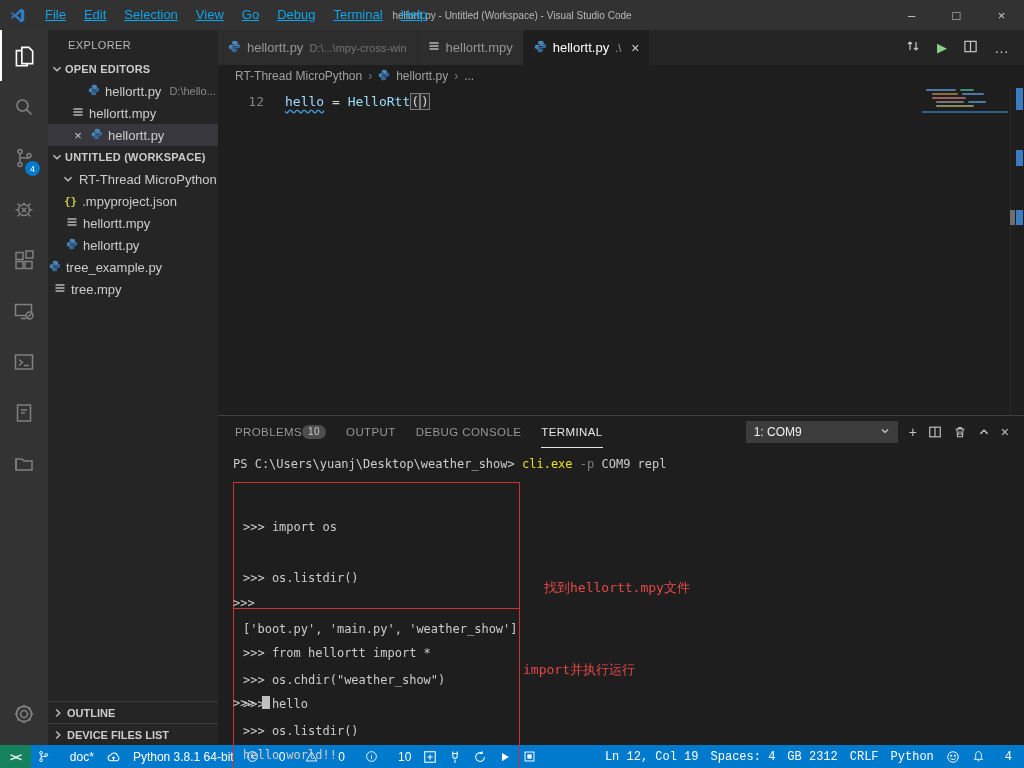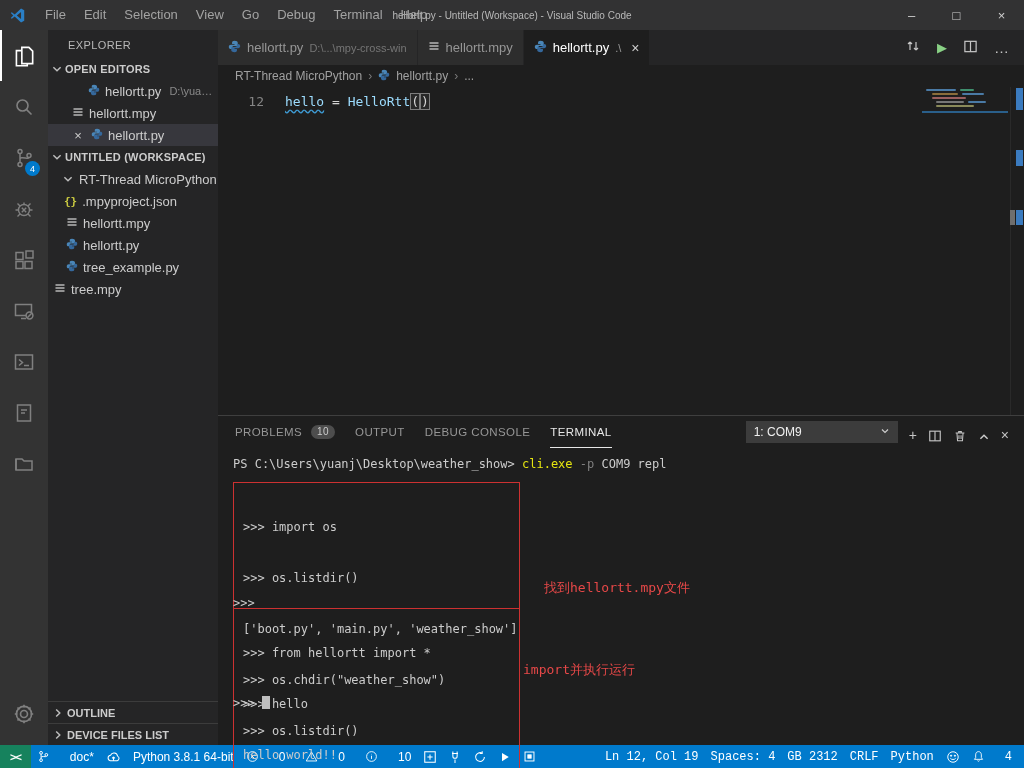--- a/index.html
+++ b/index.html
@@ -6,21 +6,21 @@
   html,body { background:#000; }
   .app { width:1024px; height:768px; position:relative; background:#1e1e1e;
          font-family:"Liberation Sans",sans-serif; color:#cccccc; overflow:hidden;
          display:flex; flex-direction:column; }
 
   
   .titlebar { height:30px; background:#323233; display:flex; align-items:center;
               font-size:13px; flex:0 0 auto; position:relative; }
   .vslogo { width:17px; height:17px; margin:0 10px 0 9px; }
   .menus { display:flex; z-index:2; }
-  .menu { padding:0 9px; color:#a3a3a3; line-height:30px; cursor:default; }
+  .menu { padding:0 9px; color:#0ea5e9; line-height:30px; cursor:default;text-decoration:underline; }
   .wtitle { position:absolute; left:0; right:0; text-align:center; color:#b9b9b9; font-size:10px; }
   .wincontrols { margin-left:auto; display:flex; z-index:2; }
   .winbtn { width:45px; height:30px; display:flex; align-items:center; justify-content:center;
             color:#cfcfcf; font-size:13px; }
 
   
   .body { flex:1; display:flex; min-height:0; }
 
   
   .activitybar { width:48px; background:#333333; display:flex; flex-direction:column; align-items:center; }
@@ -81,25 +81,25 @@
   .mm { position:absolute; height:2px; border-radius:1px; }
   .mm-underline { position:absolute; left:0; right:0; top:24px; height:2px; background:#2a5f8a; }
   .ruler { position:absolute; top:0; bottom:0; right:0; width:14px; border-left:1px solid #2a2a2a; }
   .rmark { position:absolute; right:1px; width:7px; background:#3b7bbf; }
   .rslider { position:absolute; right:9px; width:5px; background:#6f6f6f; }
 
   
   .panel { height:330px; border-top:1px solid #3f3f3f; position:relative; flex:0 0 auto; }
   .panelhead { height:32px; display:flex; align-items:center; padding-left:17px; }
   .ptab { margin-right:20px; color:#969696; font-size:11.5px; letter-spacing:.4px;
-          display:flex; align-items:center; gap:9px; height:32px; line-height:30px; border-bottom:1px solid transparent; }
+          display:flex; align-items:center; gap:0; height:32px; line-height:30px; border-bottom:1px solid transparent; }
   .ptab.active { color:#e7e7e7; border-bottom:1px solid #e7e7e7; }
   .pbadge { background:#4d4d4d; color:#cccccc; border-radius:9px; font-size:10px;
             padding:1px 6px; line-height:12px; }
-  .panelactions { margin-left:auto; display:flex; align-items:flex-end; gap:11px; padding-right:15px; color:#c5c5c5; }
+  .panelactions { margin-left:auto; display:flex; align-items:center; gap:11px; padding-right:15px; color:#c5c5c5; }
   .termselect { background:#3c3c3c; color:#f0f0f0; font-size:12px; height:22px; width:152px;
                 display:flex; align-items:center; padding:0 8px; gap:6px; }
   .termselect .lbl { flex:1; }
   .pact { font-size:14px; display:flex; align-items:center; }
 
   .term { position:absolute; top:32px; left:0; right:0; bottom:0;
           font-family:"DejaVu Sans Mono",monospace; font-size:12px; color:#cccccc; }
   .tline { position:absolute; left:15px; white-space:pre; line-height:16px; }
   .tcmd { color:#e5e510; }
   .tflag { color:#7f7f7f; }
@@ -230,21 +230,21 @@
       </div>
 
       <div class="row" style="padding-left:40px;">
         <span>
           <svg width="12" height="12" viewBox="0 0 16 16">
               <path d="M8 1C5.2 1 5 2.4 5 3.4V5h3v.8H3.6C2 5.8 1 6.9 1 8.5S2 11 3.6 11H5V9.4C5 8 6 7.4 7.4 7.4h3C11.4 7.4 12 6.8 12 5.8V3.4C12 2.2 10.8 1 8 1z" fill="#4a86b8"></path>
               <path d="M8 15c2.8 0 3-1.4 3-2.4V11H8v-.8h4.4C14 10.2 15 9.1 15 7.5S14 5 12.4 5H11v1.6C11 8 10 8.6 8.6 8.6h-3C4.6 8.6 4 9.2 4 10.2v2.4C4 13.8 5.2 15 8 15z" fill="#35689c"></path>
             </svg>
         </span>
         <span>hellortt.py</span>
-        <span class="detail">D:\yuanj...</span>
+        <span class="detail">D:\hello...</span>
       </div>
 
       <div class="row">
         <span>
           <svg width="12" height="12" viewBox="0 0 12 12">
               <path d="M1.5 3 H10.5 M1.5 6 H10.5 M1.5 9 H10.5" stroke="#b7b7b7" stroke-width="1.5"></path>
             </svg>
         </span>
         <span>hellortt.mpy</span>
       </div>
@@ -292,21 +292,21 @@
       </div>
       <div class="row" style="padding-left:18px;">
         <span>
           <svg width="12" height="12" viewBox="0 0 16 16">
               <path d="M8 1C5.2 1 5 2.4 5 3.4V5h3v.8H3.6C2 5.8 1 6.9 1 8.5S2 11 3.6 11H5V9.4C5 8 6 7.4 7.4 7.4h3C11.4 7.4 12 6.8 12 5.8V3.4C12 2.2 10.8 1 8 1z" fill="#4a86b8"></path>
               <path d="M8 15c2.8 0 3-1.4 3-2.4V11H8v-.8h4.4C14 10.2 15 9.1 15 7.5S14 5 12.4 5H11v1.6C11 8 10 8.6 8.6 8.6h-3C4.6 8.6 4 9.2 4 10.2v2.4C4 13.8 5.2 15 8 15z" fill="#35689c"></path>
             </svg>
         </span>
         <span>hellortt.py</span>
       </div>
-      <div class="row" style="padding-left:18px;">
+      <div class="row" style="padding-left:1px;">
         <span>
           <svg width="12" height="12" viewBox="0 0 16 16">
               <path d="M8 1C5.2 1 5 2.4 5 3.4V5h3v.8H3.6C2 5.8 1 6.9 1 8.5S2 11 3.6 11H5V9.4C5 8 6 7.4 7.4 7.4h3C11.4 7.4 12 6.8 12 5.8V3.4C12 2.2 10.8 1 8 1z" fill="#4a86b8"></path>
               <path d="M8 15c2.8 0 3-1.4 3-2.4V11H8v-.8h4.4C14 10.2 15 9.1 15 7.5S14 5 12.4 5H11v1.6C11 8 10 8.6 8.6 8.6h-3C4.6 8.6 4 9.2 4 10.2v2.4C4 13.8 5.2 15 8 15z" fill="#35689c"></path>
             </svg>
         </span>
         <span>tree_example.py</span>
       </div>
       <div class="row" style="padding-left:6px;">
         <span>

